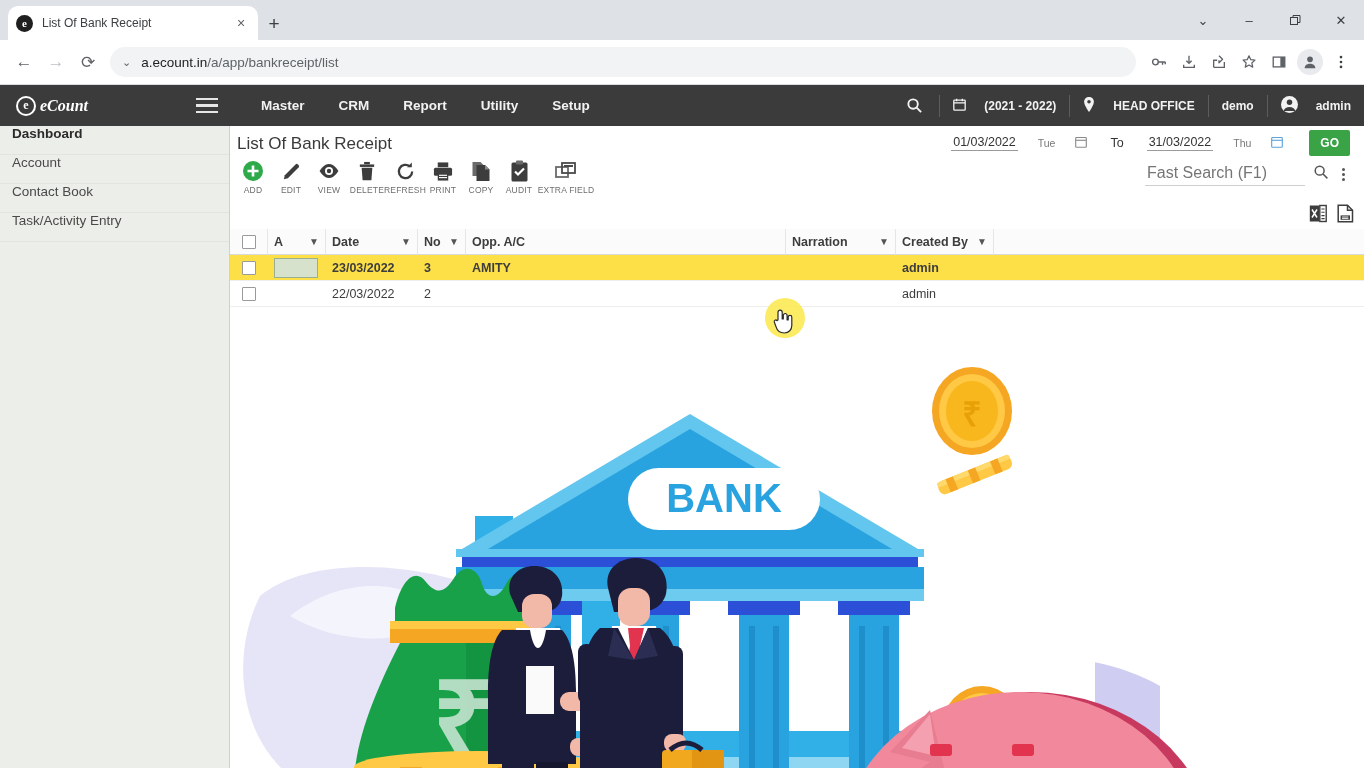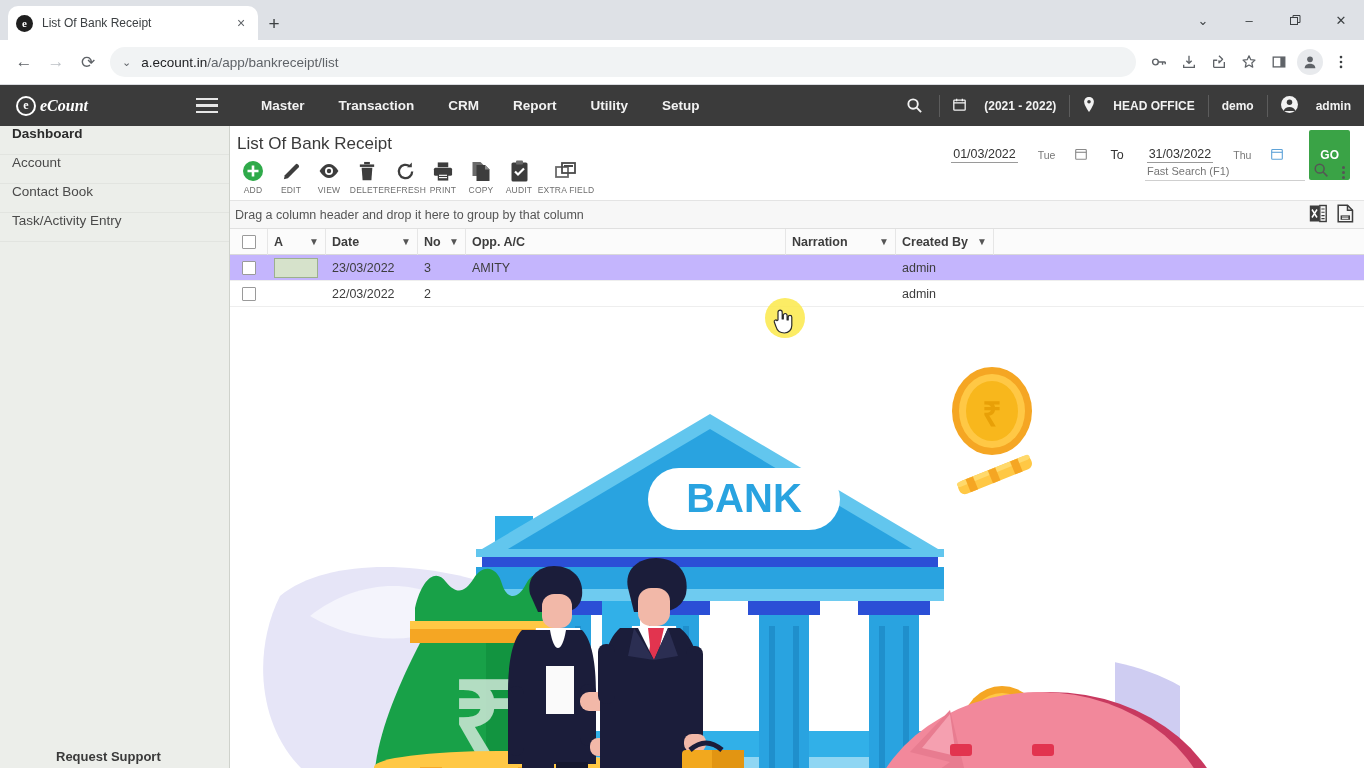--- a/index.html
+++ b/index.html
@@ -152,27 +152,27 @@
     position:absolute; right:14px; top:4px; display:flex; align-items:center; gap:20px;
   }
   .dateval {
     font-size:12.5px; color:#333; border-bottom:1px solid #9a9a9a; padding:0 2px 1px;
   }
   .dayval { font-size:10.5px; color:#777; }
   .cal-ic { font-size:11px; color:#8a8a8a; }
   .to-lbl { font-size:12.5px; color:#333; margin:0 3px; }
   .go-btn {
     background:#3aa346; color:#fff; font-size:12px; font-weight:bold;
-    padding:18px 11px; border:none; border-radius:2px; cursor:pointer; margin-left:6px;
+    padding:6px 11px; border:none; border-radius:2px; cursor:pointer; margin-left:6px;
   }
   .search-row {
     position:absolute; right:14px; top:36px; display:flex; align-items:center; gap:8px;
   }
   .fast-search {
-    width:160px; border:none; border-bottom:1px solid #cfcfcf; font-size:11px;
+    width:160px; border:none; border-bottom:1px solid #cfcfcf; font-size:16px;
     color:#9a9a9a; padding:2px 2px 3px; outline:none; background:transparent;
     font-family:"Liberation Sans", sans-serif;
   }
   .kebab {
     display:flex; flex-direction:column; gap:2px; padding:2px 5px; cursor:pointer;
   }
   .kebab i { width:3px; height:3px; border-radius:50%; background:#555; display:block; }
 
   
   .groupbar {
@@ -191,21 +191,21 @@
     display:flex; height:26px; background:#fbfbfb; border-bottom:1px solid #d9d9d9;
     align-items:center;
   }
   .gh {
     display:flex; align-items:center; justify-content:space-between;
     height:26px; padding:0 6px; font-size:12.5px; font-weight:bold; color:#3d3d3d;
     border-right:1px solid #e6e6e6; box-sizing:border-box;
   }
   .funnel { color:#555; font-size:10px; margin-left:6px; }
   .grid-row { display:flex; height:26px; align-items:center; border-bottom:1px solid #eee; }
-  .grid-row.sel { background:#c4b5fd; }
+  .grid-row.sel { background:#fde047;font-weight:bold; }
   .gc {
     height:26px; display:flex; align-items:center; padding:0 6px;
     font-size:12.5px; color:#3d3d3d; box-sizing:border-box;
   }
   .cbx {
     width:14px; height:14px; border:1px solid #9a9a9a; background:#fff;
     border-radius:1px; cursor:pointer;
   }
   .cellbox { width:44px; height:20px; border:1px solid #9cb08e; background:#d6e2cb; }
   .col-chk { width:38px; justify-content:center; }
@@ -213,21 +213,20 @@
   .col-date{ width:92px; }
   .col-no  { width:48px; }
   .col-acc { width:320px; }
   .col-nar { width:110px; }
   .col-by  { width:98px; }
 
   
   .illus {
     position:absolute; left:0; top:90px; width:1134px; height:552px;
     pointer-events:none;
-    padding-left:20px;
   }
   .illus svg { display:block; }
 
   
   .hl-circle {
     position:absolute; left:535px; top:172px; width:40px; height:40px;
     border-radius:50%; background:#fbe94a; opacity:.85; pointer-events:none;
   }
   .cursor-hand { position:absolute; left:541px; top:182px; pointer-events:none; }
 </style>
@@ -315,21 +314,20 @@
         <div class="brand-mark">e</div>
         <div class="brand-name">eCount</div>
       </div>
       <div class="hamburger">
         <span></span>
           <span></span>
           <span></span>
       </div>
       <div class="mainnav">
         <a>Master</a>
-        <a>Transaction</a>
         <a>CRM</a>
         <a>Report</a>
         <a>Utility</a>
         <a>Setup</a>
       </div>
       <div class="hdr-right">
         <div class="hdr-search">
           <svg width="17" height="17" viewBox="0 0 18 18">
               <circle cx="7.5" cy="7.5" r="5" fill="none" stroke="#f2f2f2" stroke-width="2"></circle>
               <path d="M11.3 11.3L16 16" stroke="#f2f2f2" stroke-width="2"></path>
@@ -376,21 +374,20 @@
       </div>
       <div class="side-item">
         <span>Account</span>
       </div>
       <div class="side-item">
         <span>Contact Book</span>
       </div>
       <div class="side-item">
         <span>Task/Activity Entry</span>
       </div>
-      <div class="side-support">Request Support</div>
     </div>
 
     <div class="content">
 
       <div class="page-title">List Of Bank Receipt</div>
 
       <div class="toolbar">
         <div class="tbitem">
           <span class="glyph">
             <svg width="22" height="22" viewBox="0 0 22 22">
@@ -510,21 +507,20 @@
               <path d="M11.3 11.3L16.2 16.2" stroke="#555" stroke-width="1.7"></path>
             </svg>
         </span>
         <span class="kebab">
             <i></i>
             <i></i>
             <i></i>
           </span>
       </div>
 
-      <div class="groupbar">Drag a column header and drop it here to group by that column</div>
       <div class="export-icons">
         <span class="exp-ic">
           <svg width="18" height="19" viewBox="0 0 18 19">
               <rect x="0.8" y="1.5" width="9.5" height="16" fill="#3d3d3d"></rect>
               <path d="M3 5.5l5 8M8 5.5l-5 8" stroke="#fff" stroke-width="1.5"></path>
               <rect x="10.8" y="1.5" width="6.4" height="16" fill="none" stroke="#3d3d3d" stroke-width="1.4"></rect>
               <path d="M12.4 5h3.2M12.4 8.3h3.2M12.4 11.6h3.2M12.4 14.6h3.2" stroke="#3d3d3d" stroke-width="1.1"></path>
             </svg>
         </span>
         <span class="exp-ic">

